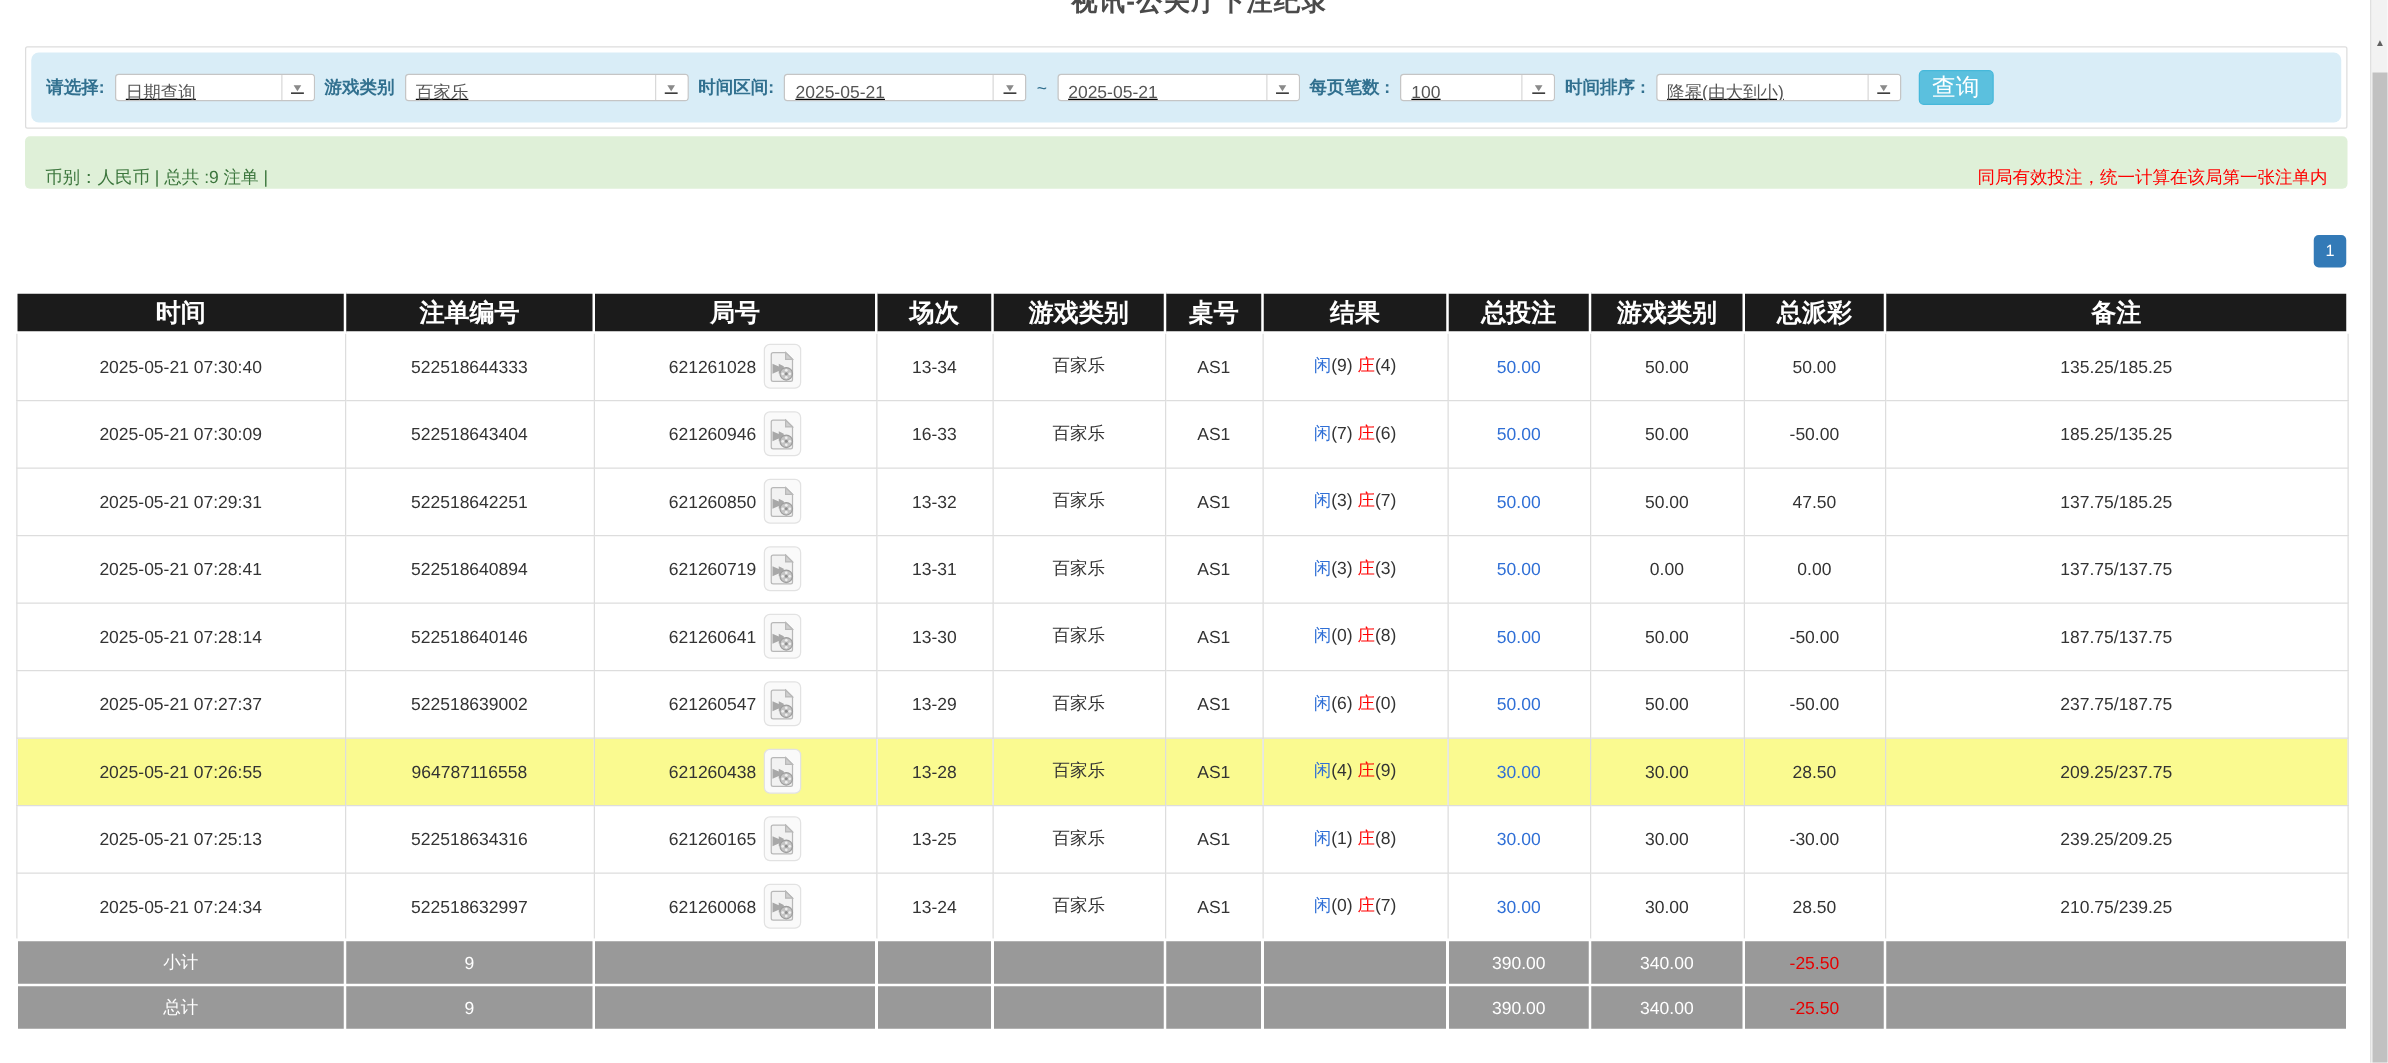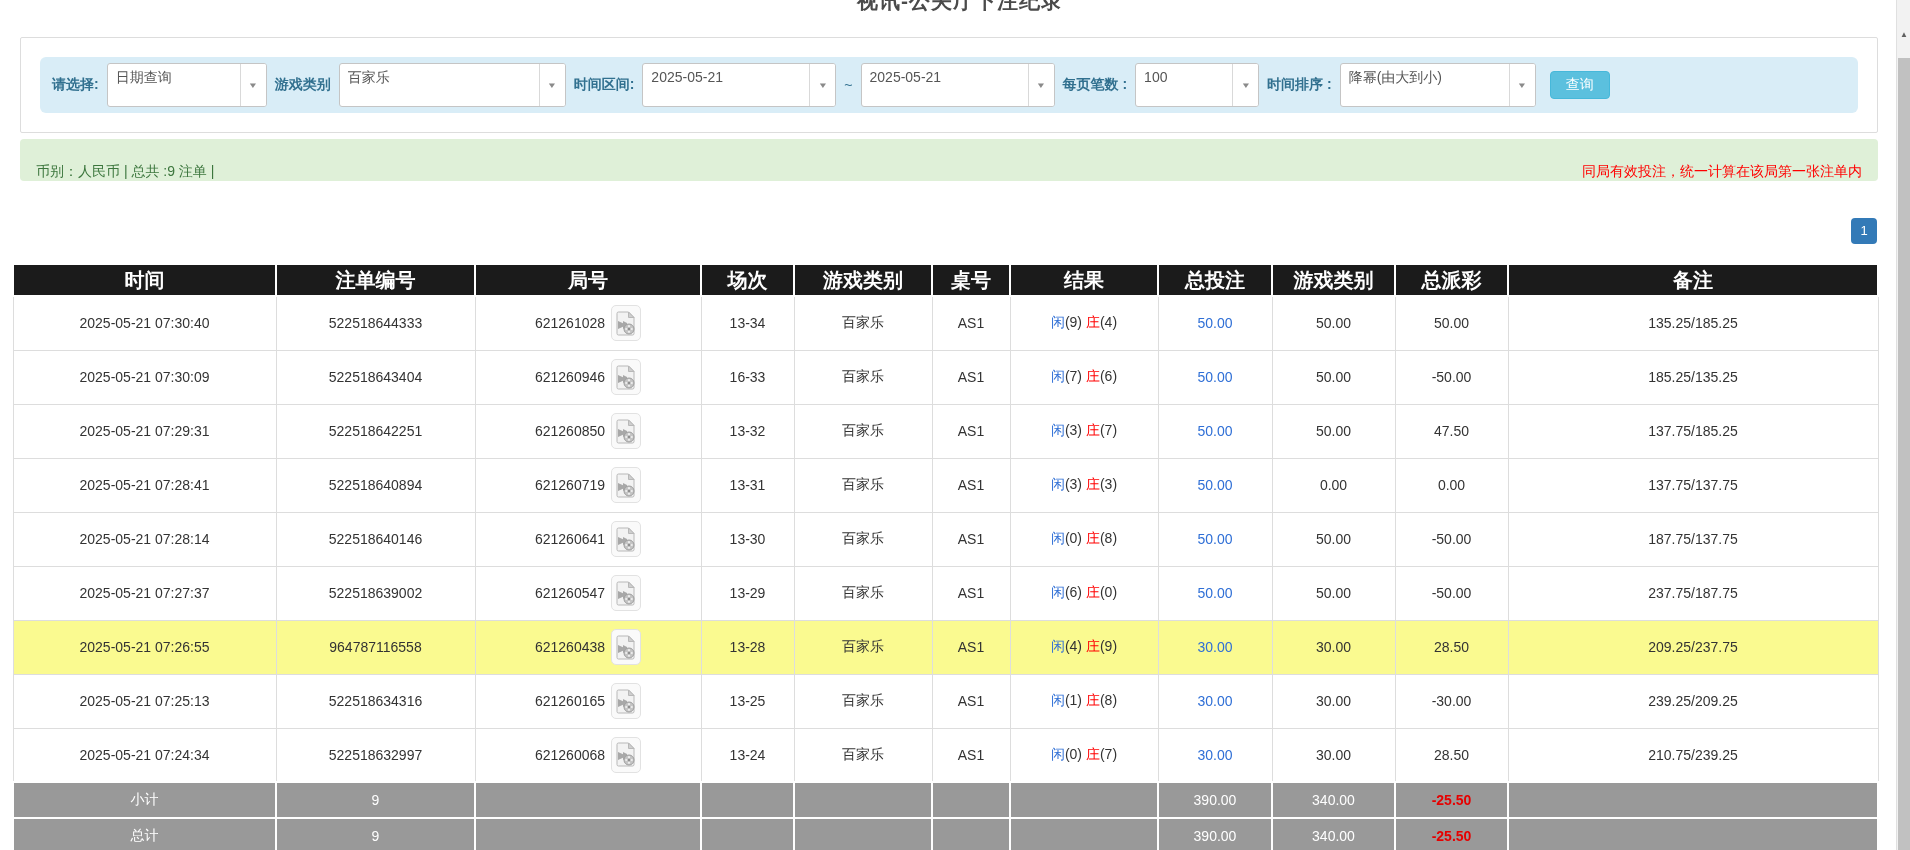--- a/index.html
+++ b/index.html
@@ -4,47 +4,47 @@
 <style>
   * { box-sizing: border-box; margin: 0; padding: 0; }
   html,body { width: 1910px; height: 850px; overflow: hidden; background:#fff;
     font-family: "Liberation Sans", "DejaVu Sans", sans-serif; }
 
   
   .title-clip { height:14px; overflow:hidden; margin-left:10px;text-align:center; }
   .title-clip h1 { font-size:21px; font-weight:bold; color:#4a4a4a; margin-top:-13px; letter-spacing:1px; }
 
   
-  .filter-panel { width:1858px; margin:23px 0 0 20px; border:1px solid #ddd; background:#fff; padding:19px; border-radius:2px; }
+  .filter-panel { width:1858px; margin:23px 0 0 20px; border:1px solid #ddd; background:#fff; padding:4px; border-radius:2px; }
   .filter-bar { background:var(--filter-bg,#d9edf7); border-radius:6px; height:56px; display:flex; align-items:center; padding:0 12px; gap:8px; }
   .flabel { color:var(--label-color,#31708f); font-weight:bold; font-size:14px; white-space:nowrap; }
-  .dd { background:#fff; border:1px solid #c5c5c5; border-radius:3px; height:44px; display:flex; align-items:stretch; overflow:hidden; }
+  .dd { background:#fff; border:1px solid #c5c5c5; border-radius:3px; height:22px; display:flex; align-items:stretch; overflow:hidden;text-decoration:underline; }
   .dd-val { flex:1; font-size:14px; color:#555; padding:5px 8px; white-space:nowrap; overflow:hidden; }
   .dd-btn { width:26px; display:flex; align-items:center; justify-content:center; border-left:1px solid #d9d9d9; background:#fff; }
   .dd-arrow { font-size:8px; color:#8a8a8a; transform:scaleX(1.3); }
   .tilde { color:#31708f; font-size:14px; }
-  .search-btn { background:var(--button-bg,#5bc0de); color:#fff; font-size:14px; border:1px solid #46b8da; border-radius:4px; height:28px; width:60px; margin-left:6px; cursor:pointer; font-family:inherit; }
+  .search-btn { background:var(--button-bg,#5bc0de); color:#fff; font-size:19px; border:1px solid #46b8da; border-radius:4px; height:28px; width:60px; margin-left:6px; cursor:pointer; font-family:inherit; }
 
   
   .summary-bar { width:1858px; margin:6px 0 0 20px; background:var(--summary-bg,#dff0d8); border-radius:4px; height:42px; display:flex; align-items:flex-end; justify-content:space-between; padding:0 16px; }
   .summary-left { color:var(--summary-text,#3c763d); font-size:14px; }
   .summary-note { color:var(--note-red,#ff0000); font-size:14px; }
 
   
   .pagination { width:1865px; margin:37px 0 0 12px; text-align:right; }
   .page-btn { display:inline-block; min-width:26px; height:26px; line-height:26px; background:var(--pagination-bg,#337ab7); color:#fff; font-size:13px; text-align:center; border-radius:4px; text-decoration:none; }
 
   
   table.records { width:1865px; margin:19px 0 0 12px; border-collapse:collapse; table-layout:fixed; }
   table.records th { background:var(--header-bg,#1b1b1b); color:#fff; font-size:20px; font-weight:bold; height:32px; border:2px solid #fff; }
   table.records td { font-size:14px; color:#333; text-align:center; height:54px; border:1px solid #ddd; background:#fff; overflow:hidden; white-space:nowrap; }
   tr.highlight td { background:var(--highlight,#fafa90); }
   tr.totalrow td { background:var(--subtotal-bg,#999999); color:#fff; border:2px solid #fff; height:36px; }
   .neg { color:var(--negative-red,#e60000); }
-  tr.totalrow td.neg { color:var(--negative-red,#e60000);font-weight:bold; }
+  tr.totalrow td.neg { color:var(--negative-red,#e60000); }
   .bet-link { color:var(--link-blue,#2f6fd6); text-decoration:none; cursor:pointer; }
   .p-label { color:var(--link-blue,#2f6fd6); }
   .b-label { color:#f00; }
   .round-wrap { display:inline-flex; align-items:center; gap:6px; }
   .video-btn { display:inline-flex; align-items:center; justify-content:center; width:30px; height:36px; background:#fafafa; border:1px solid #e2e2e2; border-radius:5px; cursor:pointer; }
 
   
   .scrollbar { position:fixed; top:0; right:0; width:14px; height:850px; background:#f2f2f2; border-left:1px solid #e0e0e0; }
   .sb-up { position:absolute; top:26px; left:0; width:14px; height:16px; display:flex; align-items:center; justify-content:center; font-size:8px; color:#606060; }
   .sb-thumb { position:absolute; top:58px; left:1px; width:12px; height:792px; background:#c1c1c1; }

